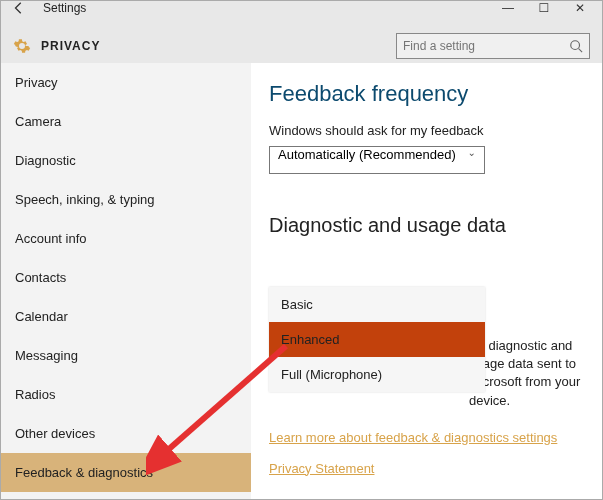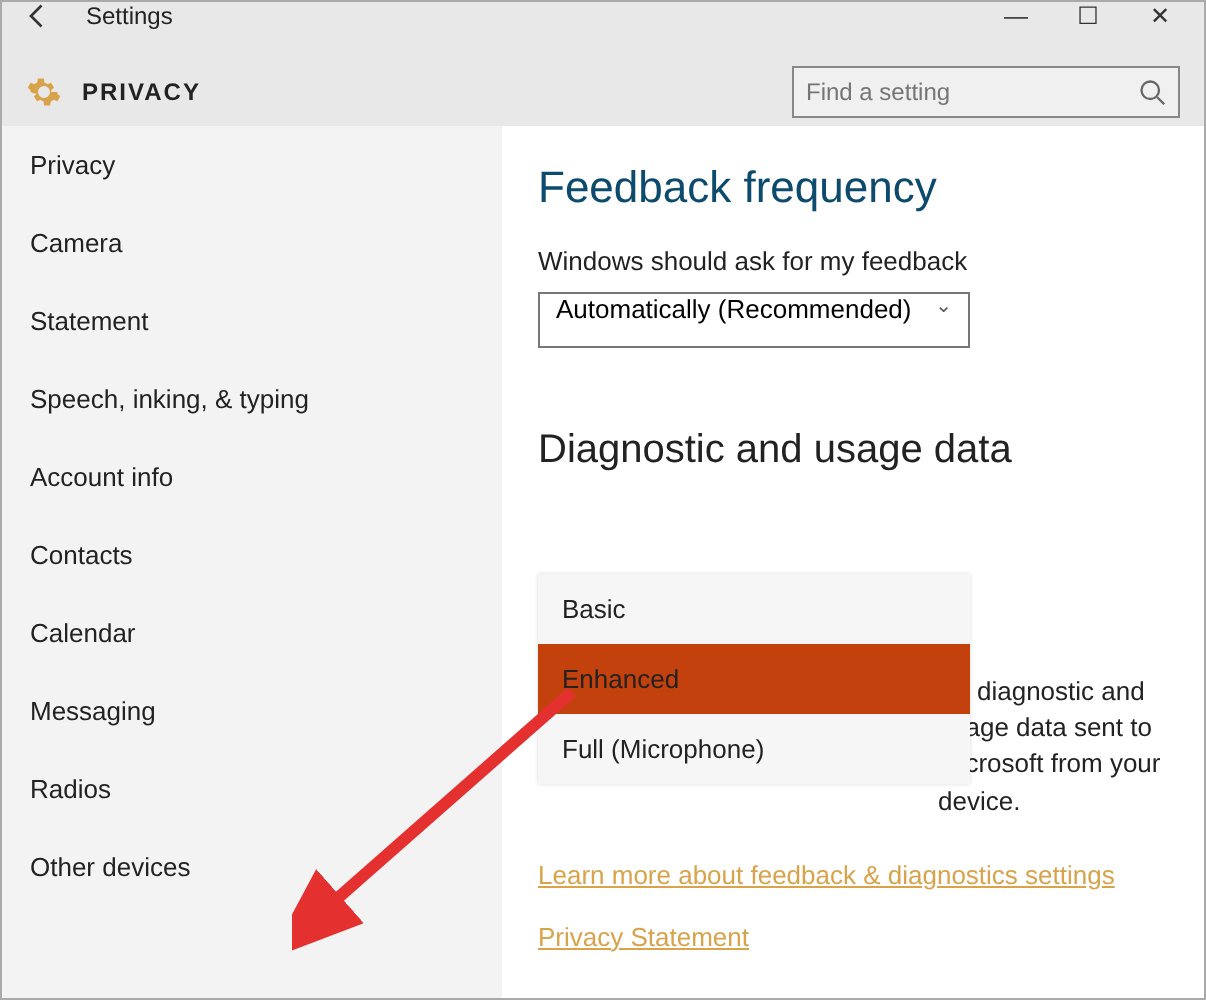--- a/index.html
+++ b/index.html
@@ -62,28 +62,29 @@
         <circle cx="7" cy="7" r="5" stroke="currentColor" stroke-width="1.3" fill="none"></circle>
         <line x1="11" y1="11" x2="15" y2="15" stroke="currentColor" stroke-width="1.3"></line>
       </svg>
   </div>
 </div>
 
 <div class="body">
   <div class="sidebar">
     <div class="item">Privacy</div>
     <div class="item">Camera</div>
-    <div class="item">Statement</div>
+    <div class="item">Diagnostic</div>
     <div class="item">Speech, inking, &amp; typing</div>
     <div class="item">Account info</div>
     <div class="item">Contacts</div>
     <div class="item">Calendar</div>
     <div class="item">Messaging</div>
     <div class="item">Radios</div>
     <div class="item">Other devices</div>
+    <div class="item selected">Feedback &amp; diagnostics</div>
   </div>
 
   <div class="main">
     <div class="h1">Feedback frequency</div>
     <div class="label">Windows should ask for my feedback</div>
     <div class="select">
       <span>Automatically (Recommended)</span>
       <span class="caret">⌄</span>
     </div>
 

